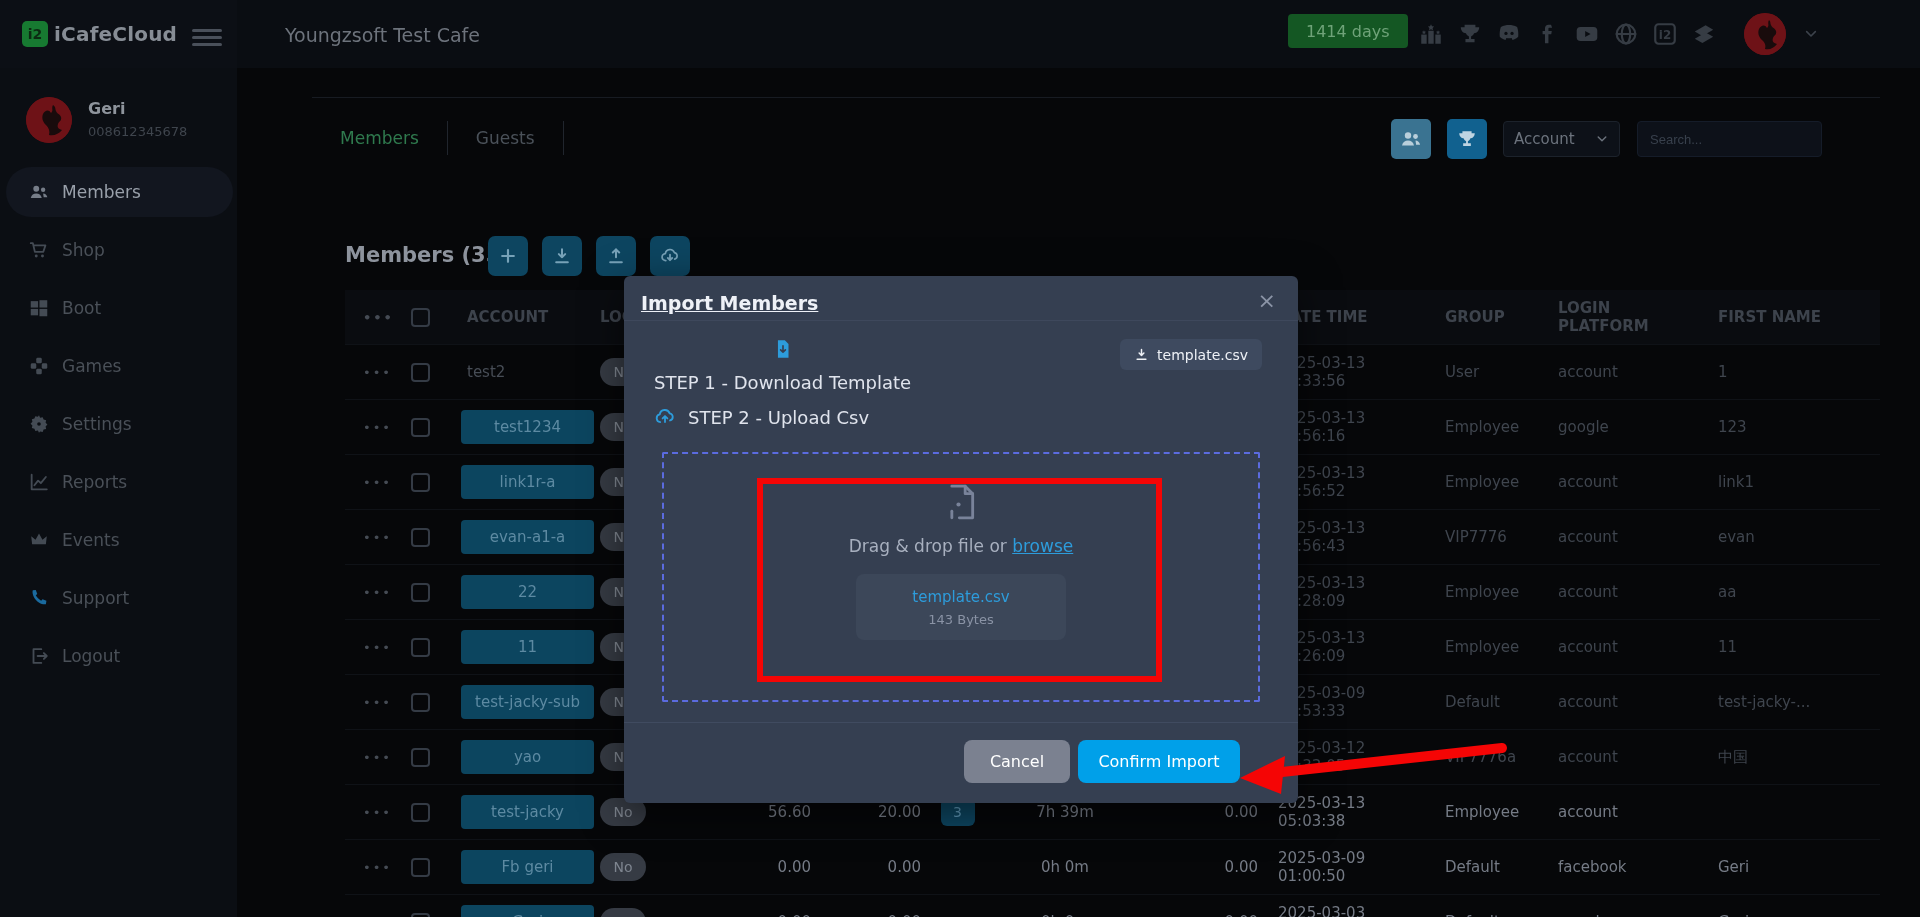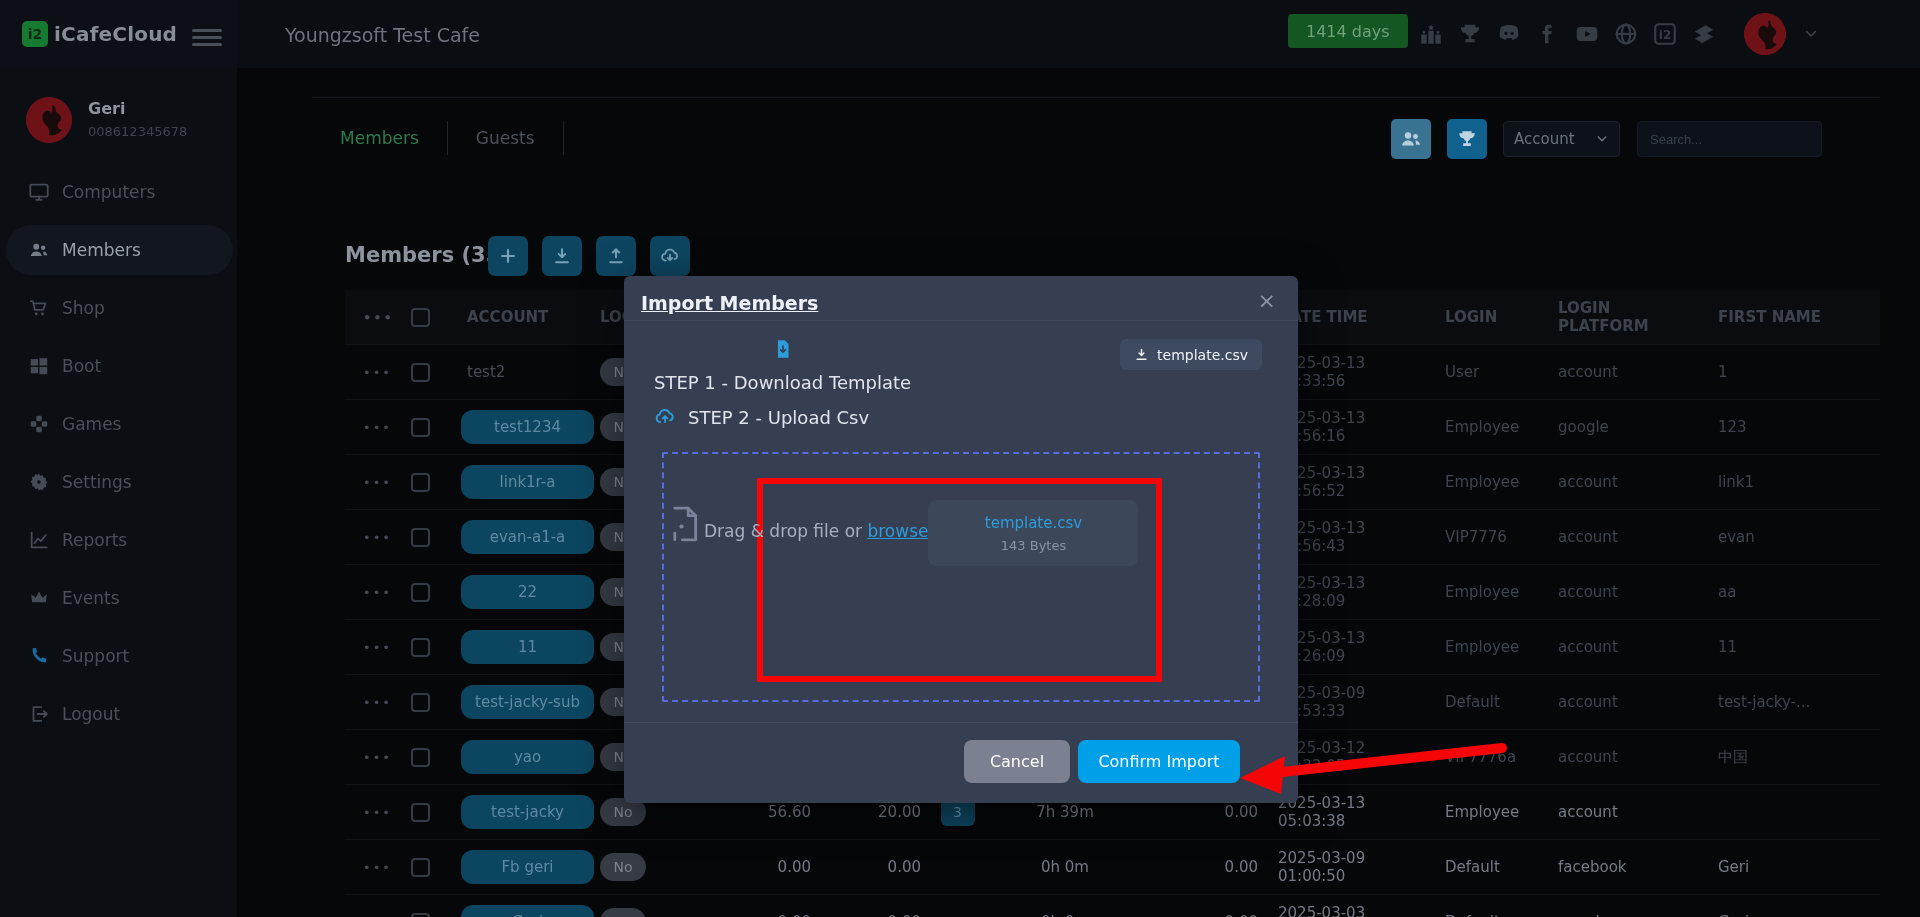--- a/index.html
+++ b/index.html
@@ -60,39 +60,39 @@
   .toolbar { position:absolute; left:488px; top:236px; display:flex; gap:14px; }
   .tool-btn { width:40px; height:40px; border-radius:7px; background:#0d4560; color:#77a2b8; display:flex; align-items:center; justify-content:center; cursor:pointer; }
 
   
   .mtable { position:absolute; left:345px; top:290px; width:1535px; }
   .trow { display:grid; grid-template-columns:50px 60px 145px 75px 140px 110px 65px 150px 122px 170px 112px 162px 174px; align-items:center; height:55px; border-bottom:1px solid #0f1217; font-size:15px; color:#3f454e; }
   .trow.thead { font-weight:bold; color:#3d434c; background:#0a0c10; }
   .trow.bright { color:#757b86; }
   .dots { color:#454b54; letter-spacing:2px; font-size:13px; padding-left:18px; cursor:pointer; }
   .cbx { width:19px; height:19px; border:2px solid #343b45; border-radius:4px; margin-left:16px; cursor:pointer; }
-  .acct-pill { margin:0 6px; height:34px; background:#0c455f; border-radius:12px; color:#5d8aa2; display:flex; align-items:center; justify-content:center; font-size:15px; cursor:pointer; }
+  .acct-pill { margin:0 6px; height:34px; background:#0c455f; border-radius:4px; color:#5d8aa2; display:flex; align-items:center; justify-content:center; font-size:15px; cursor:pointer; }
   .acct-plain { padding-left:12px; color:#474d56; }
   .no-pill { width:46px; height:28px; background:#363b44; border-radius:14px; color:#7e858f; font-size:14px; display:flex; align-items:center; justify-content:center; }
   .num { text-align:right; padding-right:4px; }
   .ctr { text-align:center; }
   .badge3 { width:34px; height:28px; margin:0 auto; background:#0d4560; border-radius:6px; color:#5d96b5; display:flex; align-items:center; justify-content:center; font-size:14px; }
   .c-dt { padding-left:16px; } .c-gr { padding-left:13px; } .c-pf { padding-left:14px; } .c-fn { padding-left:12px; overflow:hidden; white-space:nowrap; }
 
   
   .modal { position:absolute; left:624px; top:276px; width:674px; height:527px; background:#353f51; border-radius:6px; box-shadow:0 10px 40px rgba(0,0,0,.5); z-index:20; }
   .modal-title { position:absolute; left:17px; top:16px; font-size:19px; font-weight:bold; color:#eef1f7;text-decoration:underline; }
   .modal-close { position:absolute; right:22px; top:12px; font-size:22px; color:#8b94a6; cursor:pointer; }
   .modal-hline { position:absolute; left:0; top:44px; width:100%; height:1px; background:#3e485c; }
   .step-row { position:absolute; left:30px; display:flex; align-items:center; gap:12px; color:#e0e4ed; font-size:18px; }
   .step1 { top:62px;flex-direction:column; } .step2 { top:130px; }
   .tpl-btn { position:absolute; right:36px; top:63px; height:31px; background:#3e4a5f; border-radius:6px; color:#eef1f6; font-size:14px; display:flex; align-items:center; gap:8px; padding:0 14px; cursor:pointer; }
   .dropzone { position:absolute; left:38px; top:176px; width:598px; height:250px; border:2px dashed #5b6bdf; border-radius:2px; }
   .red-rect { position:absolute; left:93px; top:24px; width:405px; height:204px; border:6px solid #f50505; }
-  .dz-inner { position:absolute; left:0; top:28px; width:100%; display:flex; flex-direction:row; align-items:center; }
+  .dz-inner { position:absolute; left:0; top:28px; width:100%; display:flex; flex-direction:column; align-items:center; }
   .dz-text { margin-top:14px; font-size:17px; color:#a8b0bf; }
   .dz-text a { color:#2d9cdb; text-decoration:underline; cursor:pointer; }
   .file-chip { margin-top:18px; width:210px; height:66px; background:#3c4759; border-radius:8px; display:flex; flex-direction:column; align-items:center; justify-content:center; }
   .file-chip .fname { color:#2d9cdb; font-size:15px; }
   .file-chip .fsize { color:#8a93a5; font-size:13px; margin-top:6px; }
   .modal-fline { position:absolute; left:0; top:446px; width:100%; height:1px; background:#404b60; }
   .btn { position:absolute; top:464px; height:43px; border:none; border-radius:8px; font-size:16px; color:#fff; cursor:pointer; font-family:inherit; }
   .btn-cancel { left:340px; width:106px; background:#7b8190; }
   .btn-confirm { left:454px; width:162px; background:#00a0e9; }
 
@@ -193,29 +193,20 @@
           <circle cx="23" cy="23" r="23" fill="#6e1217"></circle>
           <path d="M27 8c-2 4 1 5-2 8-2-4-6-3-8 1-2 5 1 9 3 11 3 3 4 6 3 10 5 1 10-1 13-5-4-1-5-3-4-6s4-3 3-7c-1-3-4-3-5-6-1-2 0-4-3-6z" fill="#190b0c"></path>
         </svg>
     </div>
     <div class="side-user-meta">
       <div class="side-user-name">Geri</div>
       <div class="side-user-phone">008612345678</div>
     </div>
   </div>
   <div class="side-menu" id="side-menu">
-      <div class="side-item">
-        <span class="side-ico">
-          <svg viewBox="0 0 24 24" width="100%" height="100%" fill="none" stroke="currentColor" stroke-width="2" stroke-linecap="round" stroke-linejoin="round">
-            <rect x="2.5" y="4" width="19" height="13" rx="1.5"></rect>
-            <path d="M9 20.5h6M12 17v3.5"></path>
-          </svg>
-        </span>
-        <span class="side-label">Computers</span>
-      </div>
       <div class="side-item active">
         <span class="side-ico">
           <svg viewBox="0 0 24 24" width="100%" height="100%" fill="none" stroke="currentColor" stroke-width="2" stroke-linecap="round" stroke-linejoin="round">
             <circle cx="9" cy="8.5" r="3.2" fill="currentColor" stroke="none"></circle>
             <circle cx="16.5" cy="9.5" r="2.4" fill="currentColor" stroke="none"></circle>
             <path d="M3 18.5c.6-3.4 3.2-5 6-5s5.4 1.6 6 5z" fill="currentColor" stroke="none"></path>
             <path d="M16.5 13.6c2.3.2 4 1.6 4.6 4.2h-4" fill="currentColor" stroke="none"></path>
           </svg>
         </span>
         <span class="side-label">Members</span>
@@ -375,21 +366,21 @@
       <div class="dots">•••</div>
       <div class="cbx"></div>
       <div class="c-fn">ACCOUNT</div>
       <div>LOCKED</div>
       <div class="num"></div>
       <div class="num"></div>
       <div class="ctr"></div>
       <div class="ctr"></div>
       <div class="num"></div>
       <div class="c-dt">DATE TIME</div>
-      <div class="c-gr">LOGIN</div>
+      <div class="c-gr">GROUP</div>
       <div class="c-pf">LOGIN PLATFORM</div>
       <div class="c-fn">FIRST NAME</div>
     </div>
     <div class="trow">
       <div class="dots">•••</div>
       <div class="cbx"></div>
       <div class="acct-plain">test2</div>
       <div>
         <div class="no-pill">No</div>
       </div>

